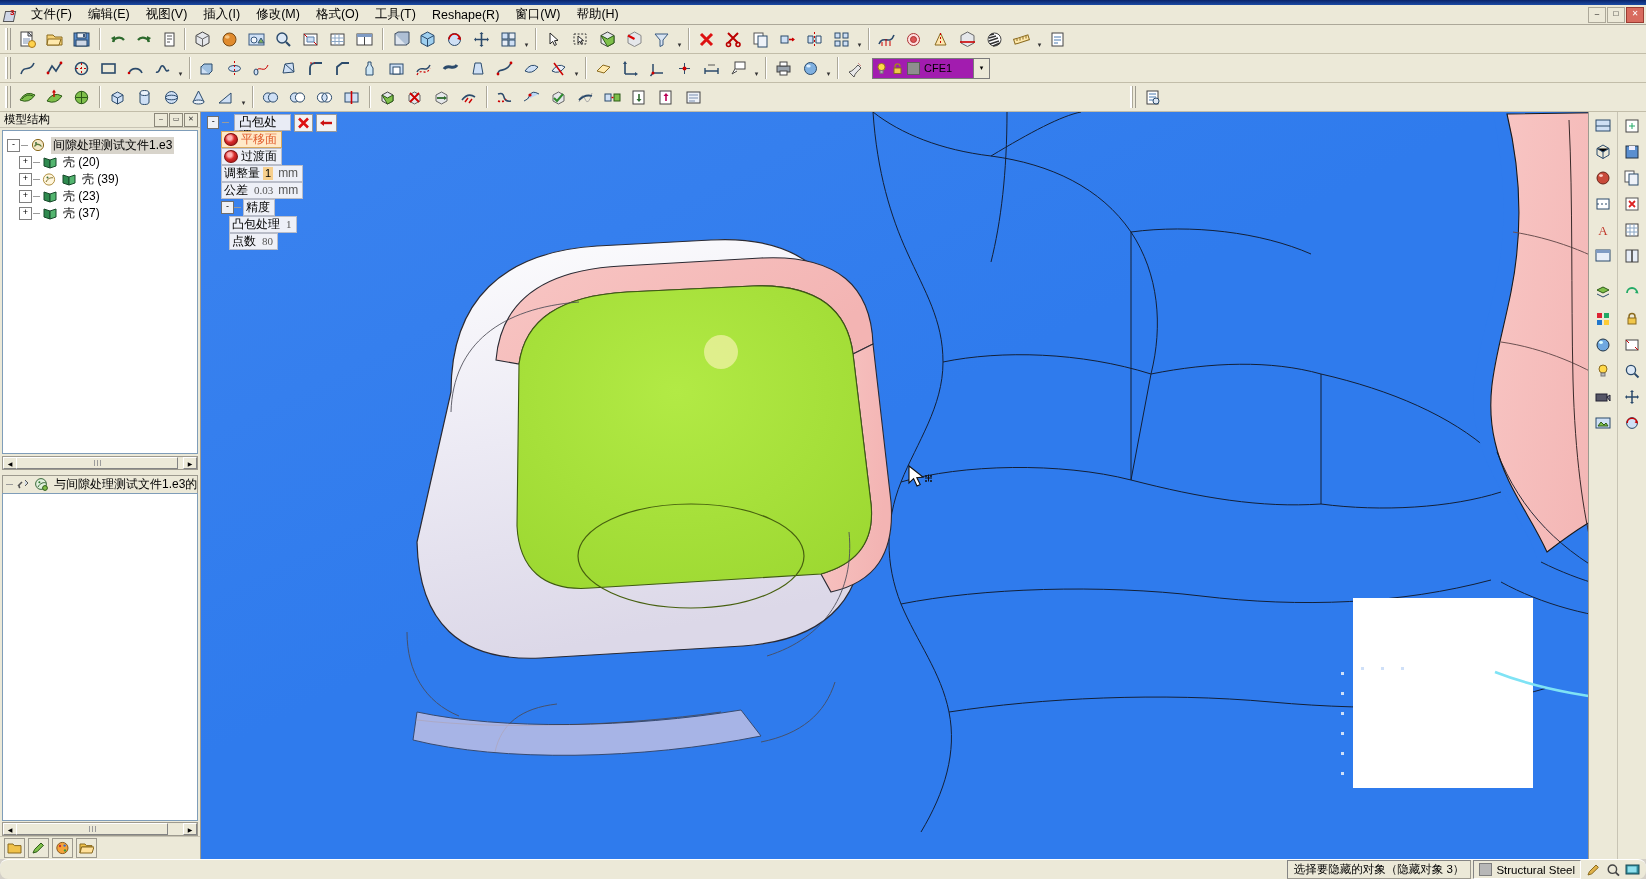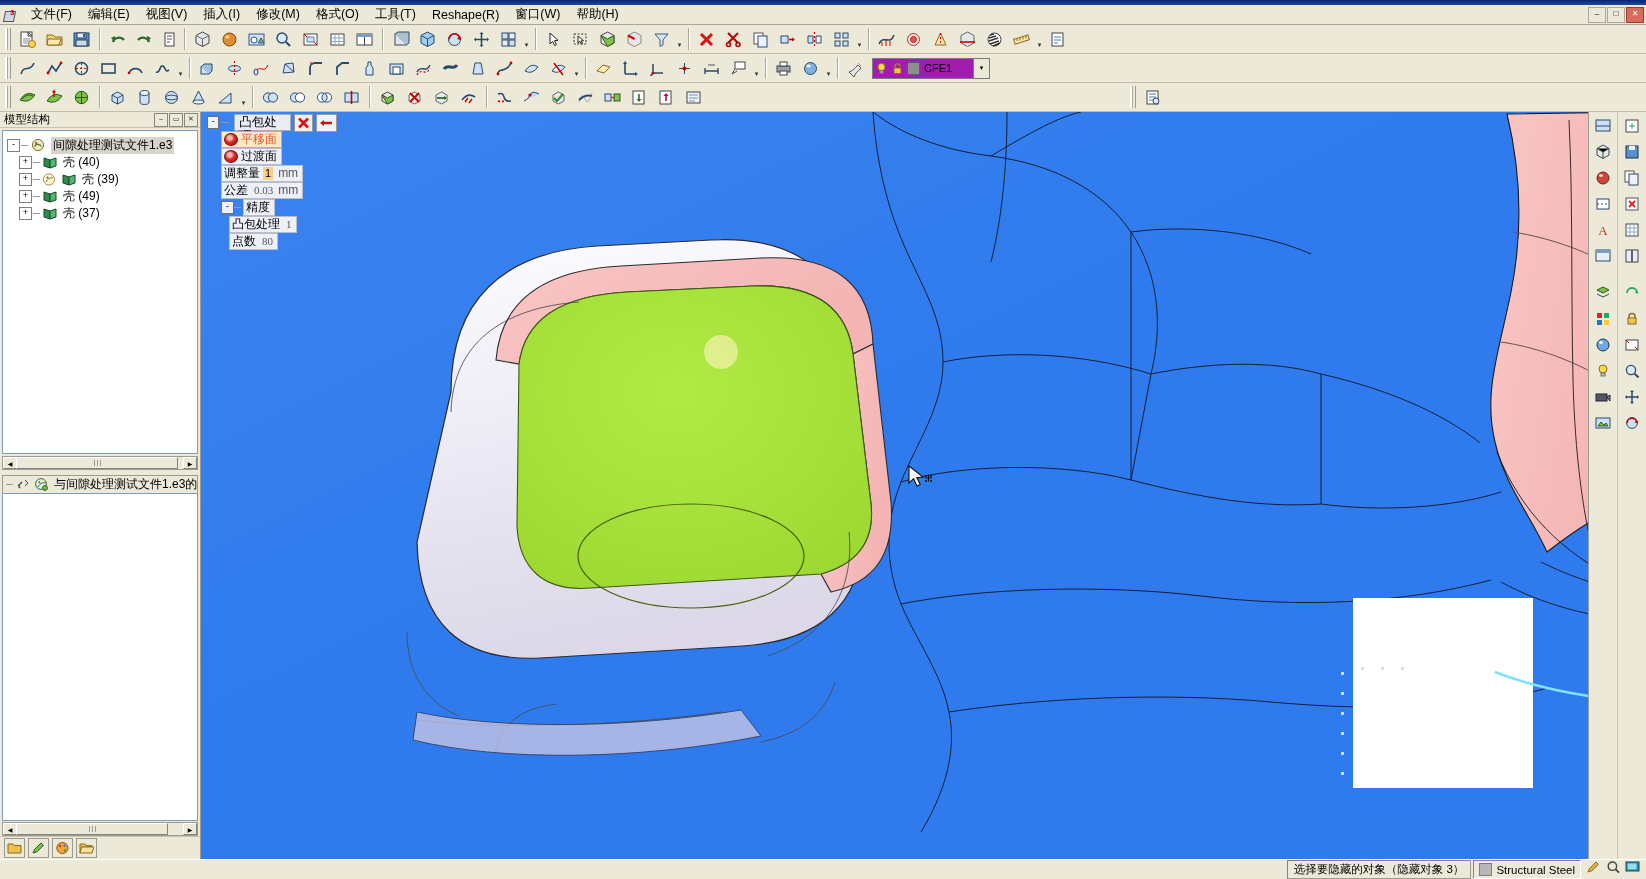--- a/index.html
+++ b/index.html
@@ -129,21 +129,21 @@
   .rbtn{width:24px;height:23px;display:flex;align-items:center;justify-content:center;
         border:1px solid transparent;}
   .railgap{height:10px;}
 
   .watermark{position:absolute;right:6px;bottom:24px;color:#e8eef8;opacity:.85;font-size:21px;
              letter-spacing:.3px;z-index:35;white-space:nowrap;
              font-family:"Liberation Sans",sans-serif;}
 
   
   .statusbar{height:19px;flex:0 0 auto;background:#ece9d8;border-top:1px solid #fff;
-             display:flex;align-items:flex-start;font-size:11.5px;position:relative;}
+             display:flex;align-items:center;font-size:11.5px;position:relative;border-radius:8px;}
   .st-left{flex:1 1 auto;height:17px;}
   .st-msg{height:17px;border:1px solid #9d9a8f;border-top-color:#848484;border-left-color:#848484;
           background:#ece9d8;display:flex;align-items:center;padding:0 6px;margin-right:2px;}
   .st-cell{height:17px;border:1px solid #fff;border-top-color:#848484;border-left-color:#848484;
            display:flex;align-items:center;padding:0 5px;gap:4px;}
   .st-sq{width:11px;height:11px;background:#b7b7b7;border:1px solid #7e7e7e;}
   .st-icons{display:flex;align-items:center;gap:4px;padding:0 5px;}
   .cursor-ptr{position:absolute;z-index:45;}
 </style>
 </head>
@@ -884,21 +884,21 @@
 
         <div class="trow indent1">
           <span class="texp">+</span>
           <span class="tdash"></span>
           <span class="ticon">
             <svg width="17" height="15" viewBox="0 0 17 15">
                 <path d="M2 3 L8 5 L8 13 L2 11Z" fill="#2f8a4f" stroke="#17482a"></path>
                 <path d="M14 3 L8 5 L8 13 L14 11Z" fill="#53b56f" stroke="#17482a"></path>
               </svg>
           </span>
-          <span class="tlabel">壳 (40)</span>
+          <span class="tlabel">壳 (20)</span>
         </div>
         <div class="trow indent1">
           <span class="texp">+</span>
           <span class="tdash"></span>
           <span class="ticon" style="width:15px">
             <svg width="15" height="15" viewBox="0 0 15 15">
                 <circle cx="7" cy="7.5" r="5.6" fill="#fff6dd" stroke="#b09040"></circle>
                 <path d="M4 10c1.6-3.6 5-4.6 7-4.2" fill="none" stroke="#7a6a2a"></path>
                 <circle cx="5.5" cy="5.5" r="1" fill="#3a6a3a"></circle>
               </svg>
@@ -913,21 +913,21 @@
         </div>
         <div class="trow indent1">
           <span class="texp">+</span>
           <span class="tdash"></span>
           <span class="ticon">
             <svg width="17" height="15" viewBox="0 0 17 15">
                 <path d="M2 3 L8 5 L8 13 L2 11Z" fill="#2f8a4f" stroke="#17482a"></path>
                 <path d="M14 3 L8 5 L8 13 L14 11Z" fill="#53b56f" stroke="#17482a"></path>
               </svg>
           </span>
-          <span class="tlabel">壳 (49)</span>
+          <span class="tlabel">壳 (23)</span>
         </div>
         <div class="trow indent1">
           <span class="texp">+</span>
           <span class="tdash"></span>
           <span class="ticon">
             <svg width="17" height="15" viewBox="0 0 17 15">
                 <path d="M2 3 L8 5 L8 13 L2 11Z" fill="#2f8a4f" stroke="#17482a"></path>
                 <path d="M14 3 L8 5 L8 13 L14 11Z" fill="#53b56f" stroke="#17482a"></path>
               </svg>
           </span>

